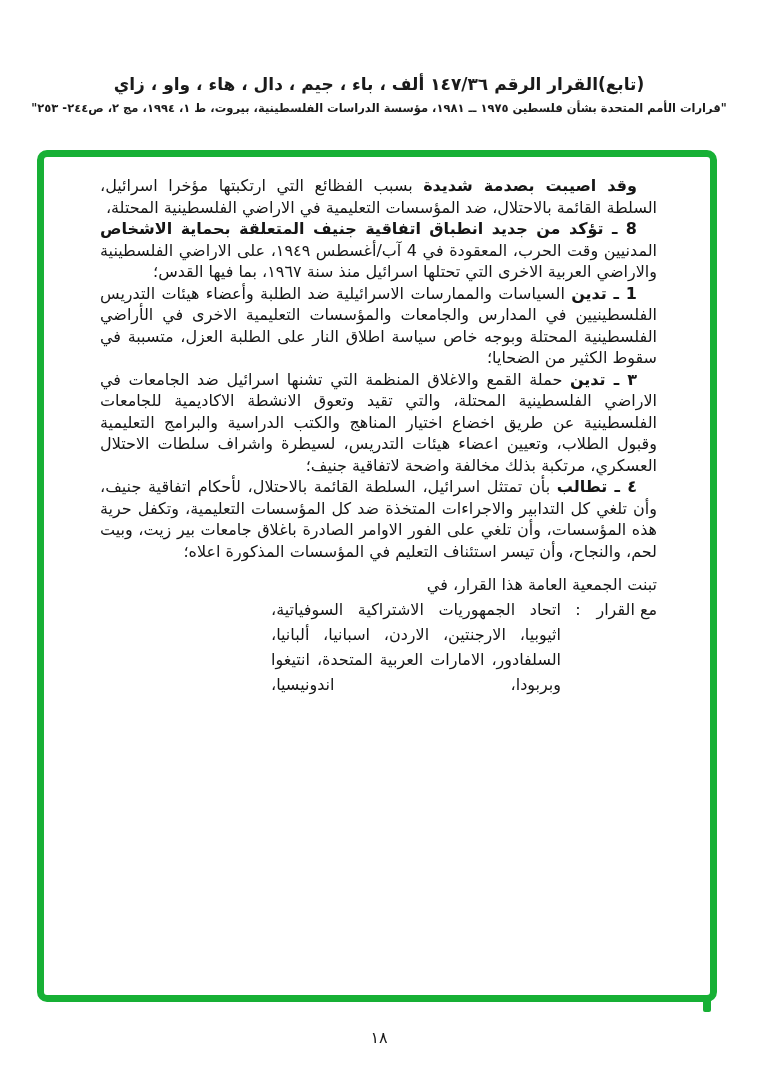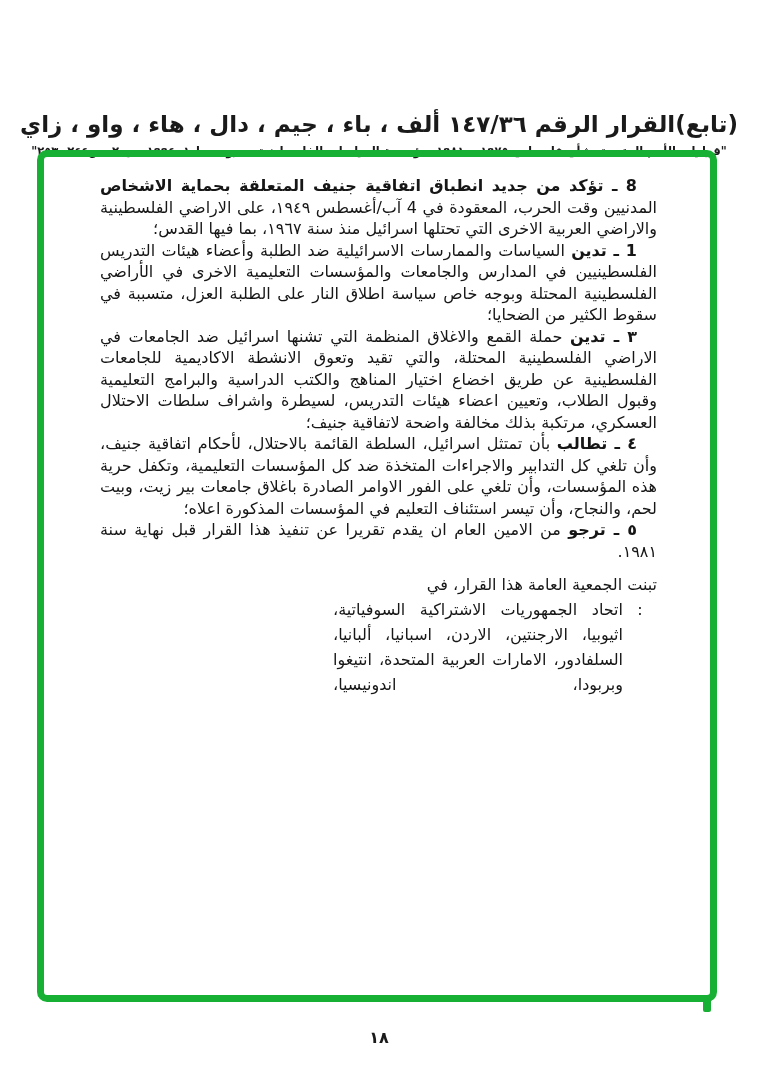--- a/index.html
+++ b/index.html
@@ -6,21 +6,21 @@
   .page {
     position:relative;
     width:758px; height:1078px;
     background:#ffffff;
     font-family:"DejaVu Sans", sans-serif;
     color:#1a1a1a;
     overflow:hidden;
   }
   
   .header { position:absolute; top:74px; left:0; right:0; text-align:center; direction:rtl; }
-  .header-title { font-size:23px; font-weight:bold; letter-spacing:0.2px;margin-top:37px; }
+  .header-title { font-size:17px; font-weight:bold; letter-spacing:0.2px; }
   .header-source { font-size:11.5px; font-weight:bold; margin-top:7px; letter-spacing:0.1px; }
   
   .green-box {
     position:absolute; left:37px; top:150px;
     width:680px; height:852px;
     box-sizing:border-box;
     border:7px solid #17b035;
     border-radius:10px;
     padding:18px 53px 0 56px;
     overflow:hidden;
@@ -39,51 +39,52 @@
   .para b { font-weight:bold; }
   
   .adoption { margin-top:10px; padding-left:200px; line-height:25px; text-align:right; }
   .adoption-line { white-space:nowrap; }
   
   .vote-row { display:flex; line-height:25px; }
   .vote-label { flex:none; width:62px; text-align:right; white-space:nowrap; }
   .vote-colon { flex:none; width:34px; text-align:center; }
   .vote-countries { flex:none; width:290px; text-align:justify; text-align-last:justify; }
   
-  .pagenum { position:absolute; top:1028px; left:0; right:0; text-align:center; font-size:16px; font-weight:bold; }
+  .pagenum { position:absolute; top:1028px; left:0; right:0; text-align:center; font-size:16px; font-weight:normal; }
 </style>
 </head>
 <body>
 
 <div class="page">
 
   <div class="header">
     <div class="header-title">(تابع)القرار الرقم ١٤٧/٣٦ ألف ، باء ، جيم ، دال ، هاء ، واو ، زاي</div>
     <div class="header-source">"قرارات الأمم المتحدة بشأن فلسطين ١٩٧٥ ــ ١٩٨١، مؤسسة الدراسات الفلسطينية، بيروت، ط ١، ١٩٩٤، مج ٢، ص٢٤٤- ٢٥٣"</div>
   </div>
 
   <div class="green-box" style="border-color: rgb(23, 176, 53);">
     <div class="bodytext">
 
+      <p class="para"><b>وقد اصيبت بصدمة شديدة</b><span> بسبب الفظائع التي ارتكبتها مؤخرا اسرائيل، السلطة القائمة بالاحتلال، ضد المؤسسات التعليمية في الاراضي الفلسطينية المحتلة،</span></p>
 
       <p class="para"><b>8 ـ تؤكد من جديد انطباق اتفاقية جنيف المتعلقة بحماية الاشخاص</b><span> المدنيين وقت الحرب، المعقودة في 4 آب/أغسطس ١٩٤٩، على الاراضي الفلسطينية والاراضي العربية الاخرى التي تحتلها اسرائيل منذ سنة ١٩٦٧، بما فيها القدس؛</span></p>
 
       <p class="para"><b>1 ـ تدين</b><span> السياسات والممارسات الاسرائيلية ضد الطلبة وأعضاء هيئات التدريس الفلسطينيين في المدارس والجامعات والمؤسسات التعليمية الاخرى في الأراضي الفلسطينية المحتلة وبوجه خاص سياسة اطلاق النار على الطلبة العزل، متسببة في سقوط الكثير من الضحايا؛</span></p>
 
       <p class="para"><b>٣ ـ تدين</b><span> حملة القمع والاغلاق المنظمة التي تشنها اسرائيل ضد الجامعات في الاراضي الفلسطينية المحتلة، والتي تقيد وتعوق الانشطة الاكاديمية للجامعات الفلسطينية عن طريق اخضاع اختيار المناهج والكتب الدراسية والبرامج التعليمية وقبول الطلاب، وتعيين اعضاء هيئات التدريس، لسيطرة واشراف سلطات الاحتلال العسكري، مرتكبة بذلك مخالفة واضحة لاتفاقية جنيف؛</span></p>
 
       <p class="para"><b>٤ ـ تطالب</b><span> بأن تمتثل اسرائيل، السلطة القائمة بالاحتلال، لأحكام اتفاقية جنيف، وأن تلغي كل التدابير والاجراءات المتخذة ضد كل المؤسسات التعليمية، وتكفل حرية هذه المؤسسات، وأن تلغي على الفور الاوامر الصادرة باغلاق جامعات بير زيت، وبيت لحم، والنجاح، وأن تيسر استئناف التعليم في المؤسسات المذكورة اعلاه؛</span></p>
 
-      <p class="para"><b>٥ ـ ترجو</b><span> من الامين العام ان يقدم تقريرا عن تنفيذ هذا القرار قبل نهاية سنة ١٩٨١.</span></p>
 
       <div class="adoption">
         <div class="adoption-line">تبنت الجمعية العامة هذا القرار، في</div>
       </div>
 
       <div class="vote-row">
+        <div class="vote-label">مع القرار</div>
         <div class="vote-colon">:</div>
         <div class="vote-countries">اتحاد الجمهوريات الاشتراكية السوفياتية، اثيوبيا، الارجنتين، الاردن، اسبانيا، ألبانيا، السلفادور، الامارات العربية المتحدة، انتيغوا وبربودا، اندونيسيا،</div>
       </div>
 
     </div>
   </div>
   <div class="box-stub" style="background: rgb(23, 176, 53);"></div>
 
   <div class="pagenum">١٨</div>
 

